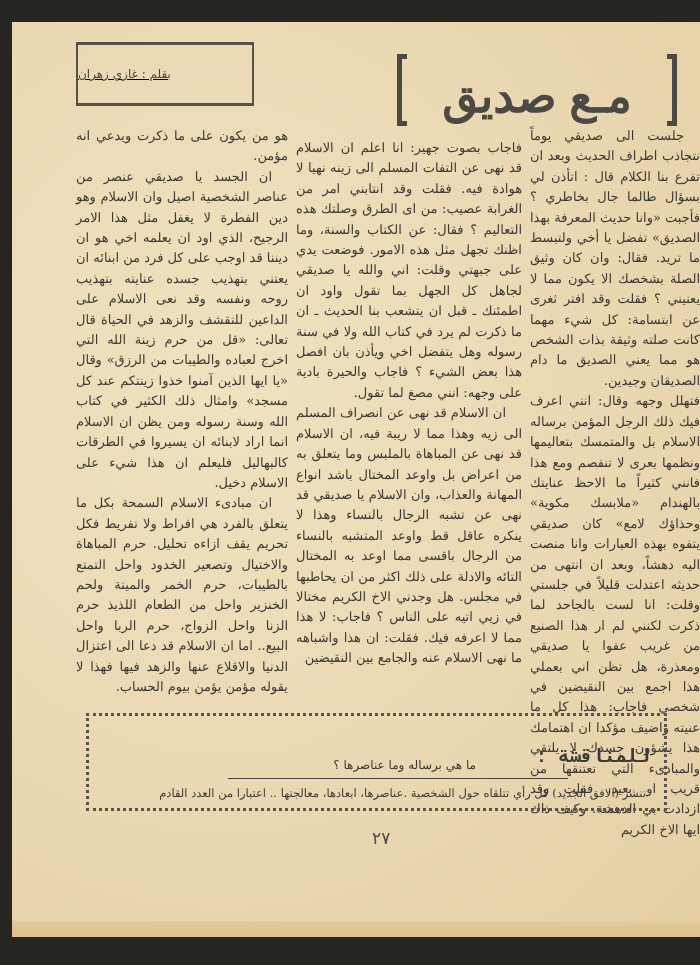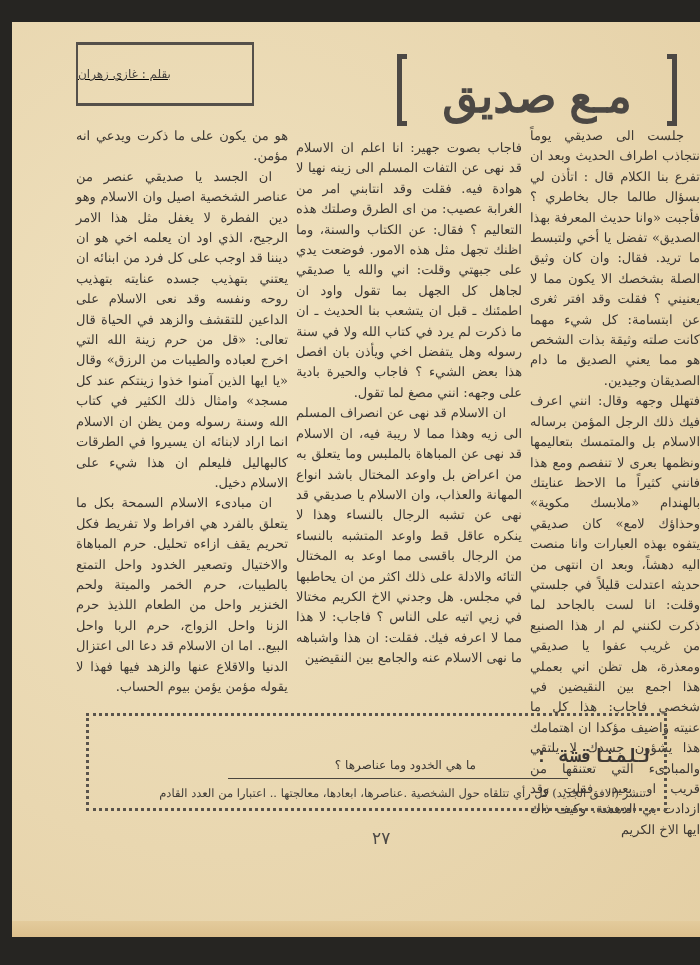--- a/index.html
+++ b/index.html
@@ -91,21 +91,21 @@
   </div>
 
   <div class="col col-left">
     <p>هو من يكون على ما ذكرت ويدعي انه مؤمن.</p>
     <p class="indent">ان الجسد يا صديقي عنصر من عناصر الشخصية اصيل وان الاسلام وهو دين الفطرة لا يغفل مثل هذا الامر الرجيح، الذي اود ان يعلمه اخي هو ان ديننا قد اوجب على كل فرد من ابنائه ان يعتني بتهذيب جسده عنايته بتهذيب روحه ونفسه وقد نعى الاسلام على الداعين للتقشف والزهد في الحياة قال تعالى: «قل من حرم زينة الله التي اخرج لعباده والطيبات من الرزق» وقال «يا ايها الذين آمنوا خذوا زينتكم عند كل مسجد» وامثال ذلك الكثير في كتاب الله وسنة رسوله ومن يظن ان الاسلام انما اراد لابنائه ان يسيروا في الطرقات كالبهاليل فليعلم ان هذا شيء على الاسلام دخيل.</p>
     <p class="indent">ان مبادىء الاسلام السمحة بكل ما يتعلق بالفرد هي افراط ولا تفريط فكل تحريم يقف ازاءه تحليل. حرم المباهاة والاختيال وتصعير الخدود واحل التمتع بالطيبات، حرم الخمر والميتة ولحم الخنزير واحل من الطعام اللذيذ حرم الزنا واحل الزواج، حرم الربا واحل البيع.. اما ان الاسلام قد دعا الى اعتزال الدنيا والاقلاع عنها والزهد فيها فهذا لا يقوله مؤمن يؤمن بيوم الحساب.</p>
   </div>
 
   <div class="discuss-box">
     <span class="discuss-label">للمناقشة :</span>
-    <span class="discuss-line2">ما هي الخدود وما عناصرها ؟</span>
+    <span class="discuss-line2">ما هي برساله وما عناصرها ؟</span>
     <div class="discuss-rule"></div>
     <span class="discuss-line3">تنشر (الافق الجديد) كل رأي تتلقاه حول الشخصية .عناصرها، ابعادها، معالجتها .. اعتبارا من العدد القادم</span>
   </div>
 
   <span class="page-number">٢٧</span>
 
   <div class="page-bottom-stain"></div>
 </div>
 
 </body></html>

